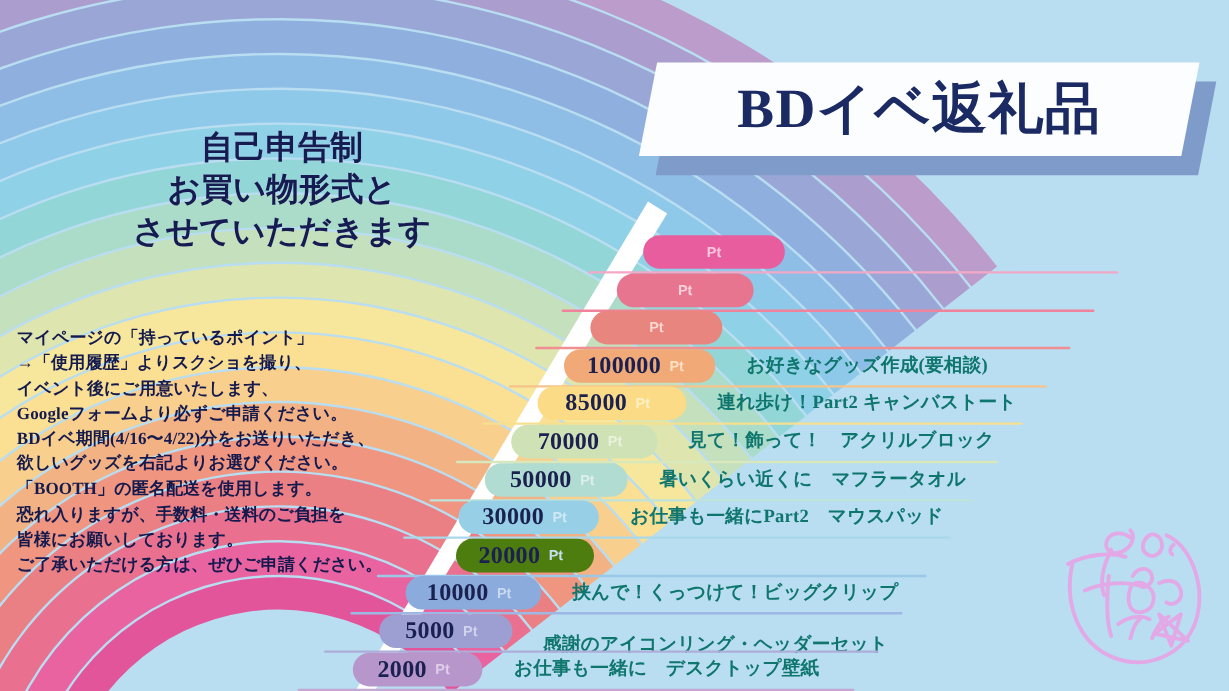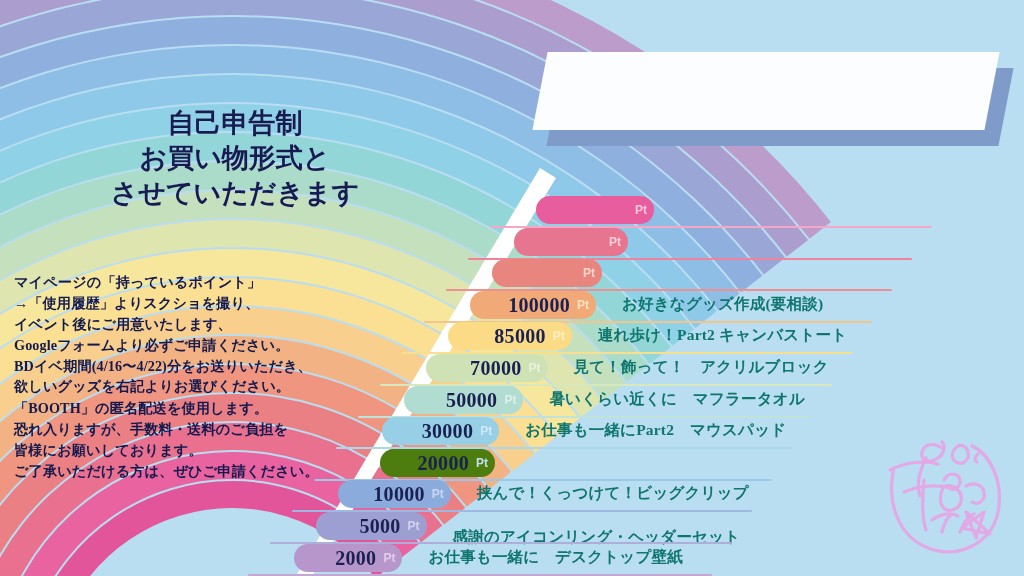--- a/index.html
+++ b/index.html
@@ -50,21 +50,21 @@
     white-space:pre-line;letter-spacing:.1px;
   }
   #body1{top:272px;width:352px;}
   #body2{top:398px;width:352px;}
 
   
   #list{position:absolute;left:0;top:0;width:1024px;height:576px;}
   .row{position:absolute;height:34px;}
   .pill{
     position:absolute;top:0;height:28px;border-radius:15px;
-    display:flex;align-items:center;justify-content:flex-end;
+    display:flex;align-items:center;justify-content:center;
     box-sizing:border-box;padding-right:7px;
   }
   .pill .amt{
     font-size:20px;font-weight:700;color:#1a2150;
     letter-spacing:.3px;line-height:1;
   }
   .pill .pt{
     font-size:12px;font-weight:700;margin-left:7px;line-height:1;
     font-family:"Liberation Sans","DejaVu Sans",sans-serif;
   }
@@ -110,20 +110,21 @@
         <path d="M -34.34960141937307 671.3750215103184 A 267 267 0 0 1 442.3988712129948 525.6183860880493 L 421.12258086561326 542.241245921842 A 240 240 0 0 0 -7.415372062357818 673.2584463014099 Z" fill="#e9718f"></path>
         <path d="M -5.4202439618381675 673.3979592488981 A 238 238 0 0 1 419.5465593583998 543.4725688724934 L 398.27026901101834 560.0954287062862 A 211 211 0 0 0 21.513985395177087 675.2813840399895 Z" fill="#e8639f"></path>
         <path d="M 23.509113495696738 675.4208969874778 A 209 209 0 0 1 396.6942475038049 561.3267516569374 L 375.4179571564234 577.9496114907301 A 182 182 0 0 0 50.44334285271199 677.3043217785691 Z" fill="#e3559b"></path>
       </g>
     <path d="M 296 576 L 540 168 L 556 178 L 312 576 Z" fill="#ffffff"></path>
   </svg>
 
   <div class="banner-wrap">
     <div class="banner-shadow"></div>
     <div class="banner-face"></div>
+    <div class="banner-text">BDイベ返礼品</div>
   </div>
 
   <div class="headline">自己申告制
 お買い物形式と
 させていただきます</div>
 
   <div class="body-block" id="body1">マイページの「持っているポイント」
 →「使用履歴」よりスクショを撮り、
 イベント後にご用意いたします、
 Googleフォームより必ずご申請ください。

